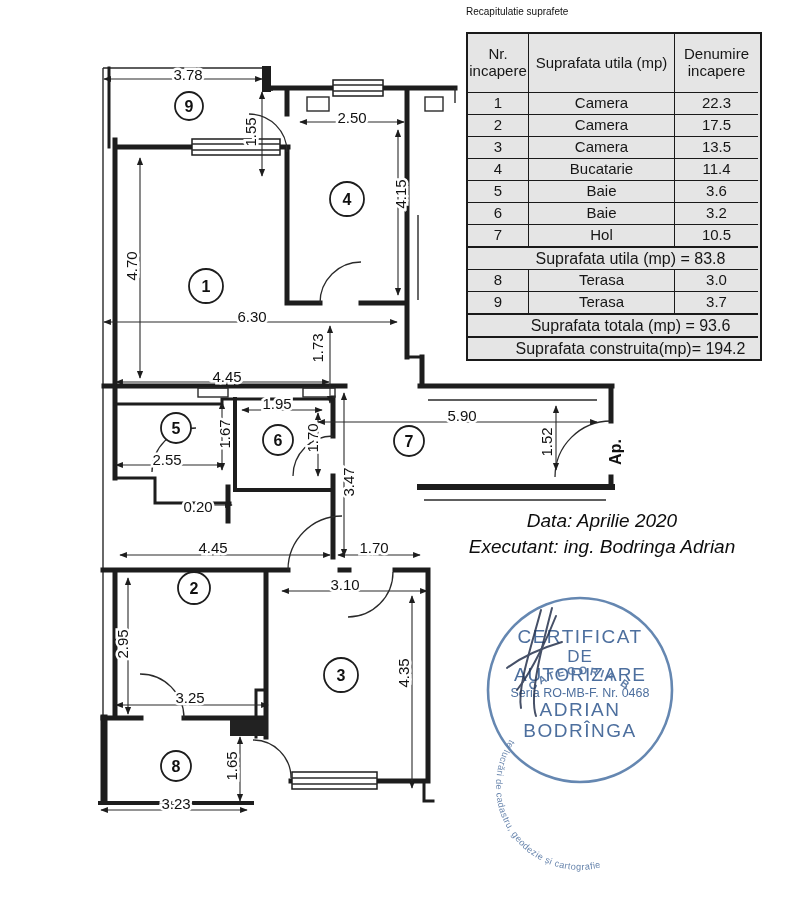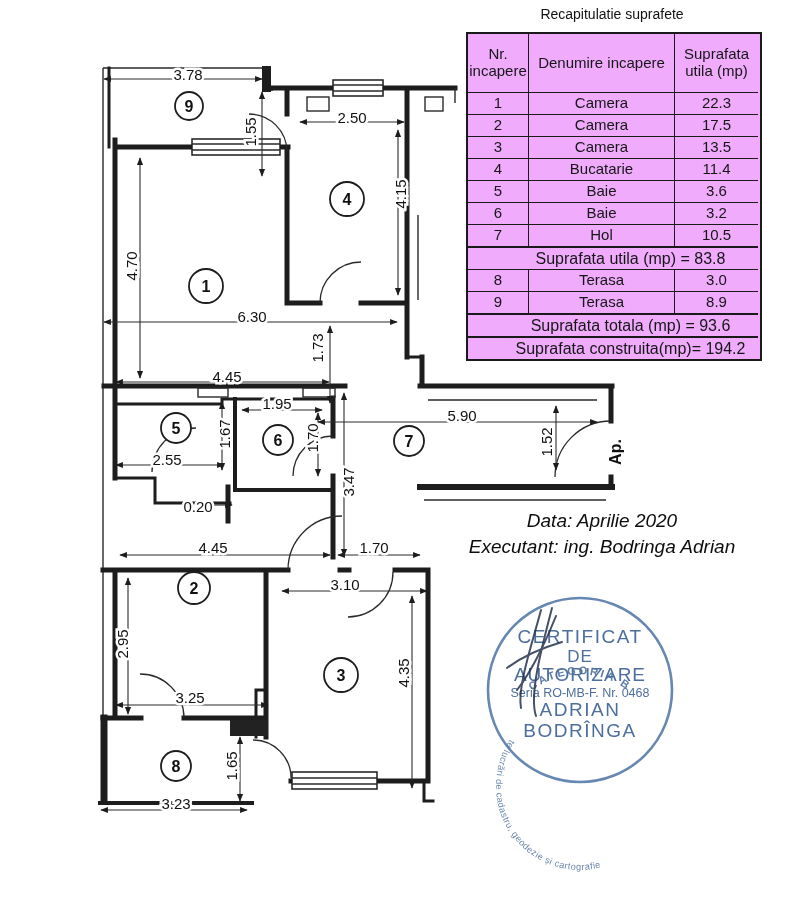--- a/index.html
+++ b/index.html
@@ -1,22 +1,22 @@
 <!DOCTYPE html>
 <html><head>
 <meta charset="utf-8">
 <style>
   html,body{margin:0;padding:0;background:#e9e9e9;}
   .page{position:relative;width:805px;height:900px;background:#ffffff;overflow:hidden;
         font-family:"Liberation Sans",sans-serif;color:#161616;}
   .plan-svg{position:absolute;left:0;top:0;}
-  .fp-title{position:absolute;top:6px;left:466px;width:292px;text-align:center;
-            font-size:14px;color:#111;}
+  .fp-title{position:absolute;top:6px;left:466px;width:292px;
+            font-size:10px;color:#111;}
   .area-table{position:absolute;top:32px;left:466px;width:292px;border:2px solid #1a1a1a;
-              display:grid;grid-template-columns:60px 146px 84px;font-size:15px;background:#f0abfc;}
+              display:grid;grid-template-columns:60px 146px 84px;font-size:15px;background:#e5e5e5;}
   .area-table .c{display:flex;align-items:center;justify-content:center;text-align:center;
                  min-height:22px;line-height:1.12;padding:0 1px;box-sizing:border-box;}
   .area-table .hd{min-height:58px;}
   .area-table .b-t{border-top:1.6px solid #1a1a1a;}
   .area-table .b-l{border-left:1.6px solid #1a1a1a;}
   .area-table .sum{grid-column:1 / -1;min-height:23px;border-top:2px solid #1a1a1a;
                    font-size:16px;padding-left:36px;}
   .info-block{position:absolute;top:508px;left:432px;width:340px;text-align:center;
               font-size:19px;line-height:26px;color:#0d0d0d;font-style:italic;}
   .dim{font-size:15px;fill:#111;text-anchor:middle;paint-order:stroke;stroke:#fff;
@@ -220,22 +220,22 @@
         <path d="M507,668 C523,656 545,647 562,642"></path>
         <path d="M517,690 C533,670 549,634 556,616"></path>
       </g>
     </g>
   </svg>
 
   <div class="fp-title">Recapitulatie suprafete</div>
 
   <div class="area-table">
     <div class="c hd">Nr. incapere</div>
+    <div class="c hd b-l">Suprafata utila (mp)</div>
     <div class="c hd b-l">Denumire incapere</div>
-    <div class="c hd b-l">Suprafata utila (mp)</div>
 
     <div class="c b-t">1</div>
     <div class="c b-t b-l">Camera</div>
     <div class="c b-t b-l">22.3</div>
 
     <div class="c b-t">2</div>
     <div class="c b-t b-l">Camera</div>
     <div class="c b-t b-l">17.5</div>
 
     <div class="c b-t">3</div>
@@ -259,21 +259,21 @@
     <div class="c b-t b-l">10.5</div>
 
     <div class="c sum">Suprafata utila (mp) = 83.8</div>
 
     <div class="c b-t">8</div>
     <div class="c b-t b-l">Terasa</div>
     <div class="c b-t b-l">3.0</div>
 
     <div class="c b-t">9</div>
     <div class="c b-t b-l">Terasa</div>
-    <div class="c b-t b-l">8.9</div>
+    <div class="c b-t b-l">3.7</div>
 
     <div class="c sum">Suprafata totala (mp) = 93.6</div>
     <div class="c sum">Suprafata construita(mp)= 194.2</div>
   </div>
 
   <div class="info-block">
     <div>Data: Aprilie 2020</div>
     <div>Executant: ing. Bodringa  Adrian</div>
   </div>
 

